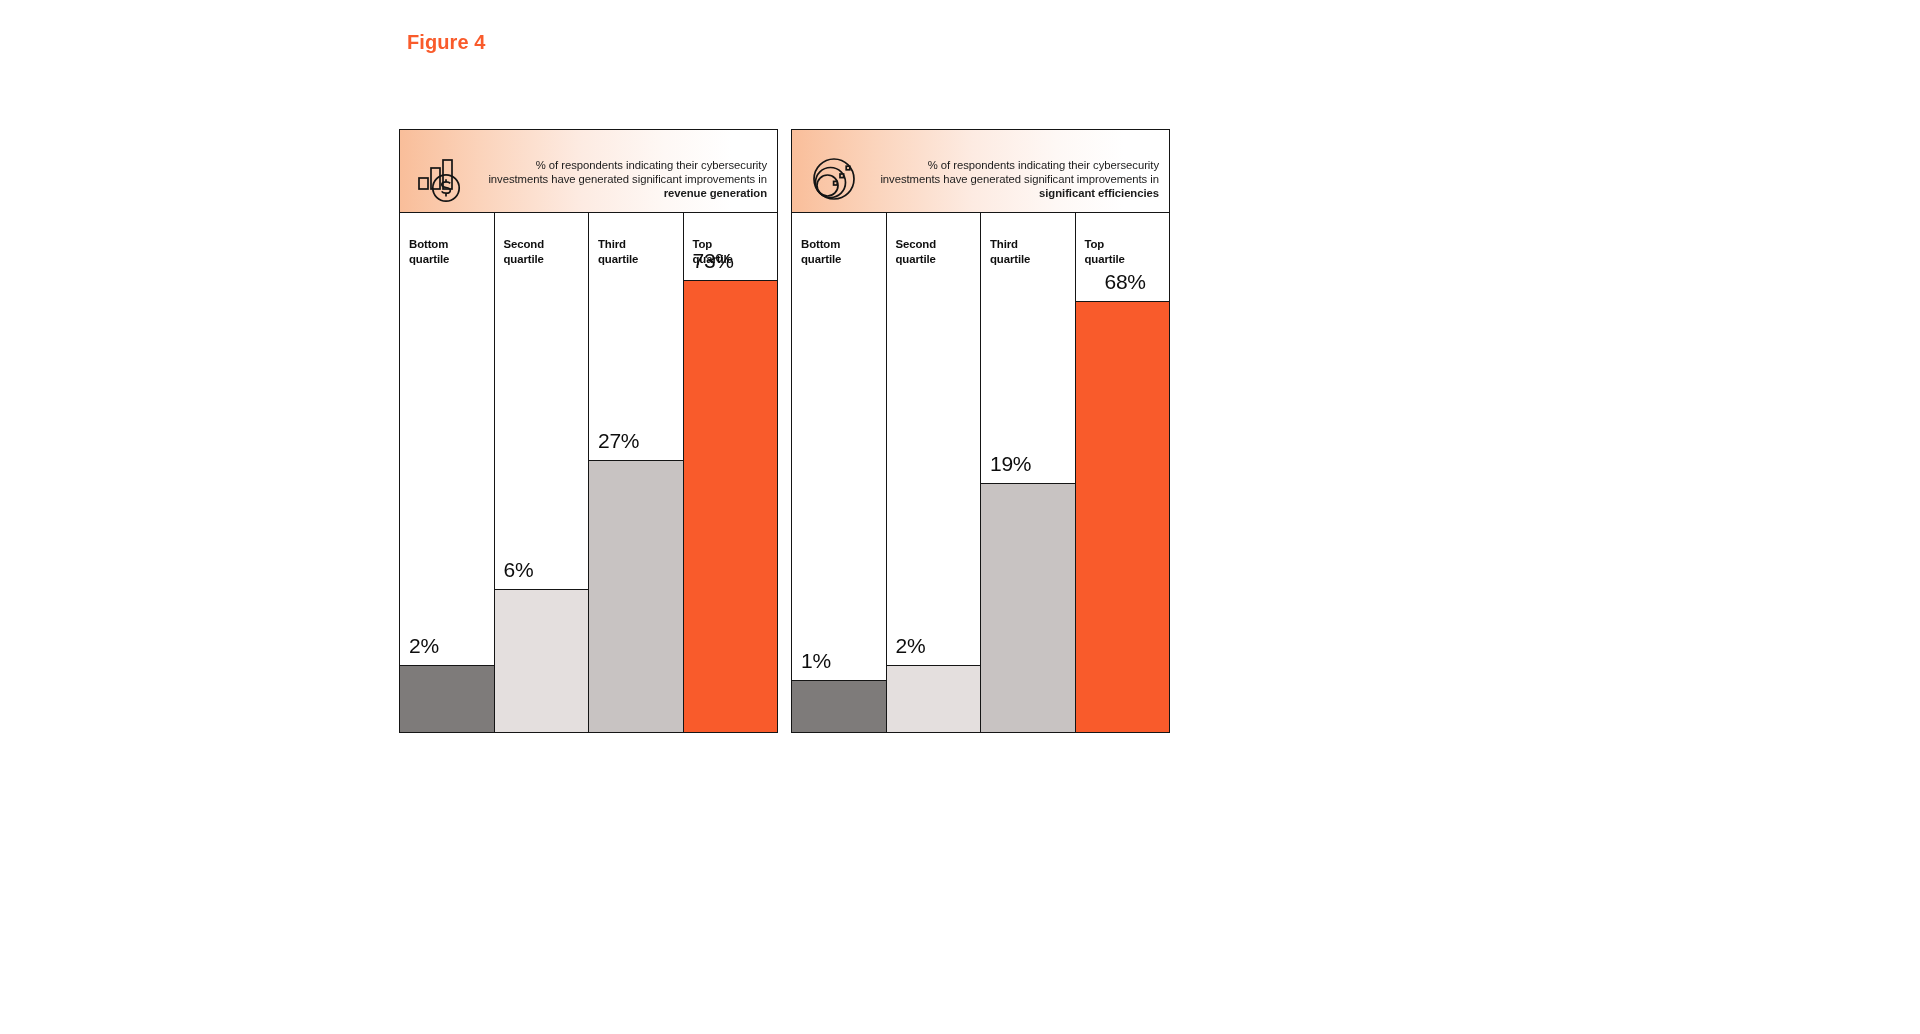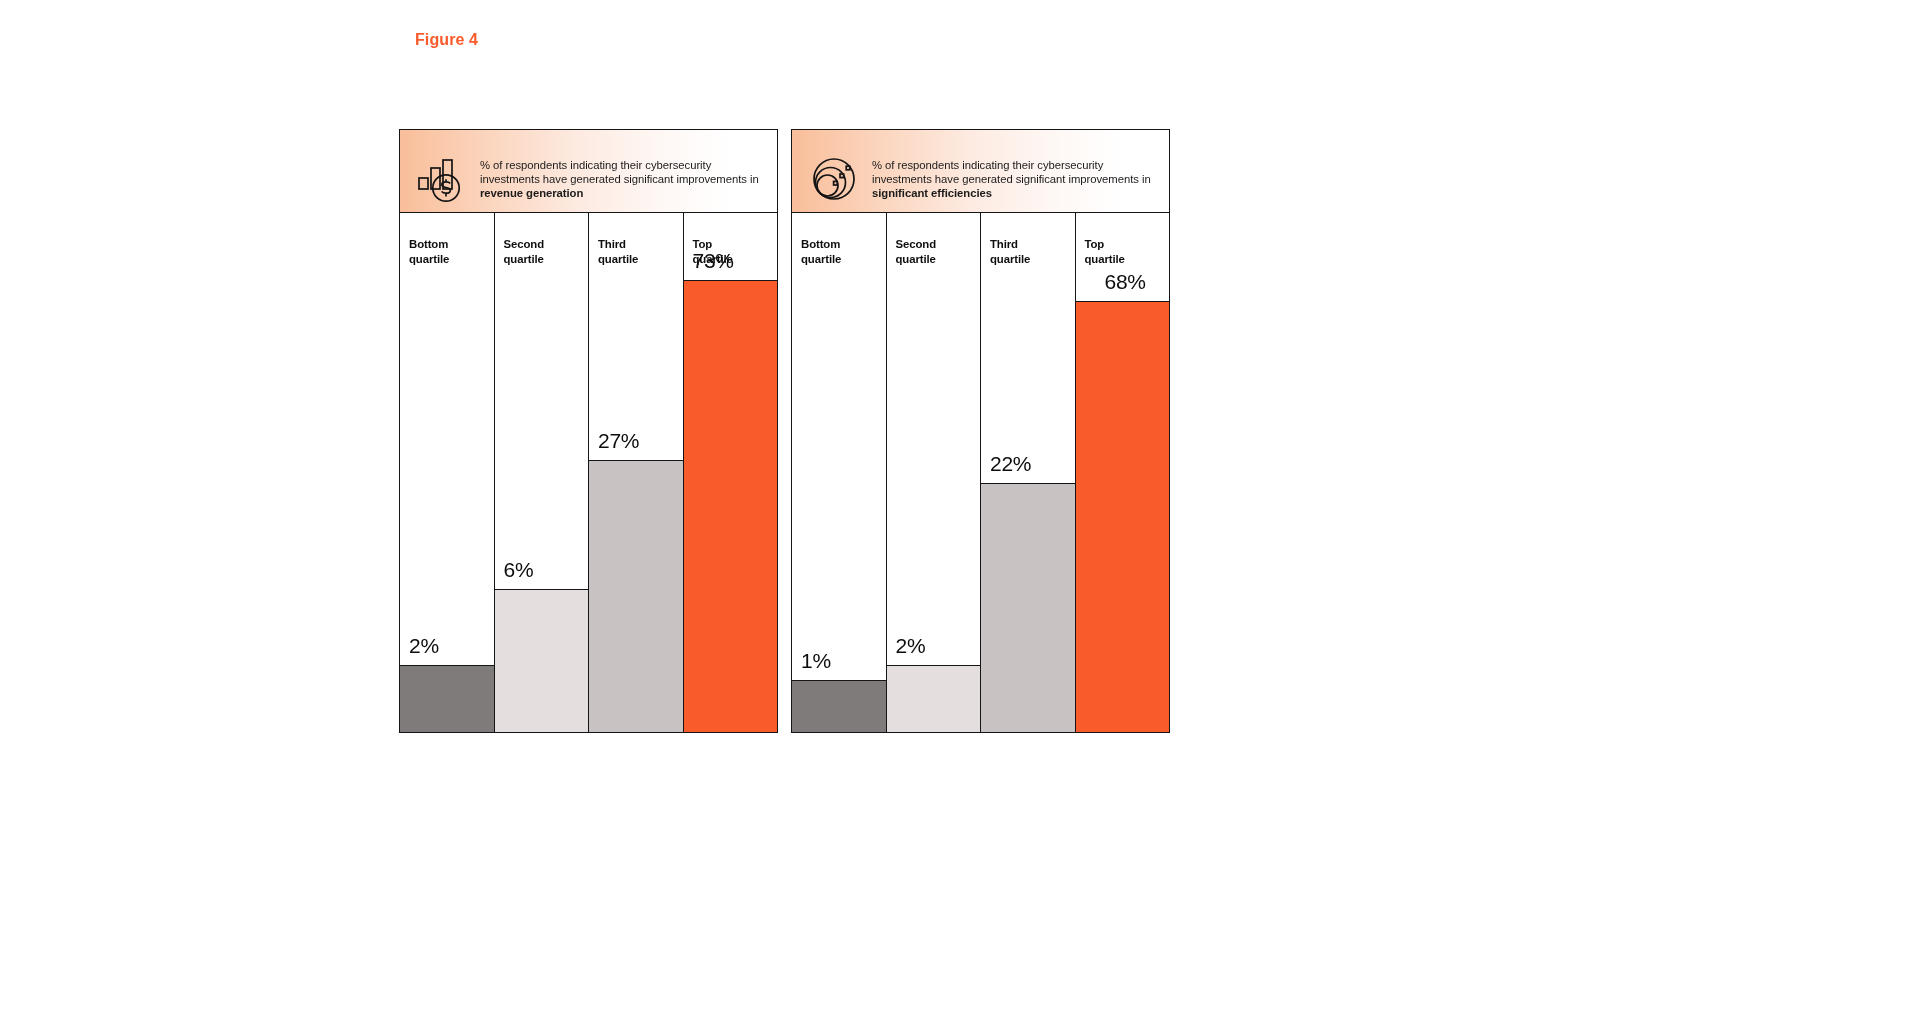--- a/index.html
+++ b/index.html
@@ -17,26 +17,26 @@
   }
 
   
   #figure-head {
     position: absolute;
     left: 399px;
     top: 30px;
     width: 520px;
   }
   #figure-label {
-    font-size: 16px;
+    font-size: 20px;
     font-weight: bold;
     color: #F95B2B;
     letter-spacing: .1px;
     line-height: 1.25;
-    margin: 0 0 4px 16px;
+    margin: 0 0 4px 8px;
   }
   #figure-title {
     font-size: 16.5px;
     font-weight: bold;
     color: #121212;
     line-height: 1.22;
     margin: 0;
     letter-spacing: -.15px;
   }
 
@@ -64,20 +64,21 @@
   
   .panel-head {
     height: 83px;
     flex: 0 0 83px;
     box-sizing: border-box;
     border-bottom: 1.6px solid #151515;
     background: linear-gradient(to right, #F9BE9A 0%, #FBD4BC 22%, #FDEBE2 48%, #FEF8F5 70%, #ffffff 88%);
     display: flex;
     align-items: center;
     padding: 16px 10px 0 14px;
+    text-align: right;
   }
   .panel-icon {
     flex: 0 0 56px;
     width: 56px;
     height: 56px;
     display: flex;
     align-items: center;
     justify-content: center;
   }
   .panel-icon svg { display: block; }
@@ -232,21 +233,21 @@
         <div class="bar-wrap">
           <div class="bar" style="background: rgb(228, 223, 222); height: 13%;"></div>
           <div class="bar-value" style="bottom: calc(13% + 9px);">2%</div>
         </div>
       </div>
       <div class="col">
         <div class="col-label">Third
 quartile</div>
         <div class="bar-wrap">
           <div class="bar" style="background: rgb(200, 195, 194); height: 48%;"></div>
-          <div class="bar-value" style="bottom: calc(48% + 9px);">22%</div>
+          <div class="bar-value" style="bottom: calc(48% + 9px);">19%</div>
         </div>
       </div>
       <div class="col">
         <div class="col-label">Top
 quartile</div>
         <div class="bar-wrap">
           <div class="bar" style="background: rgb(249, 91, 43); height: 83%;"></div>
           <div class="bar-value" style="bottom: calc(83% + 9px); margin-left: 20px;">68%</div>
         </div>
       </div>

